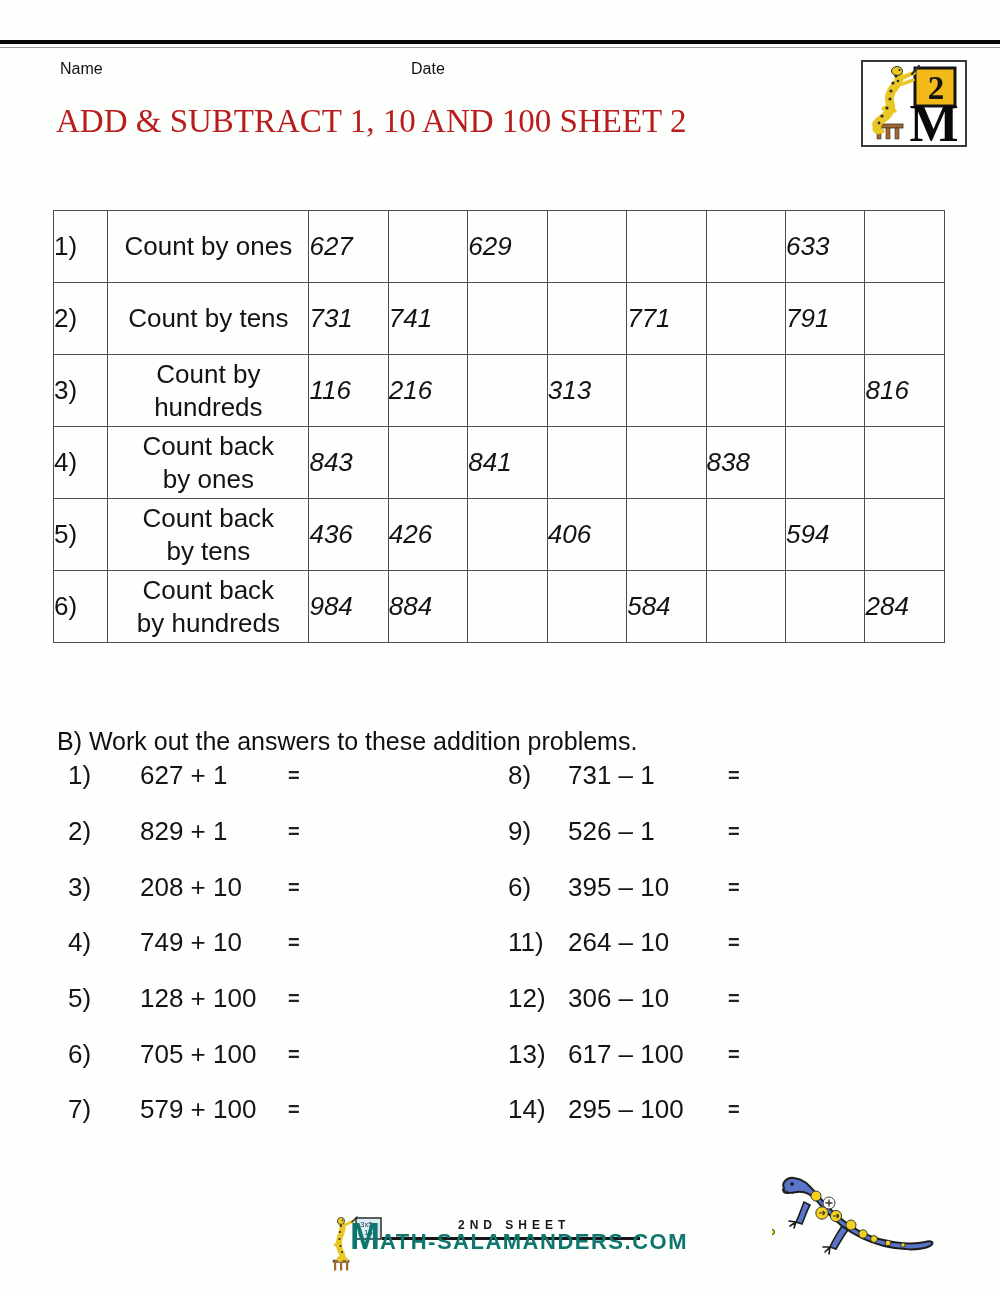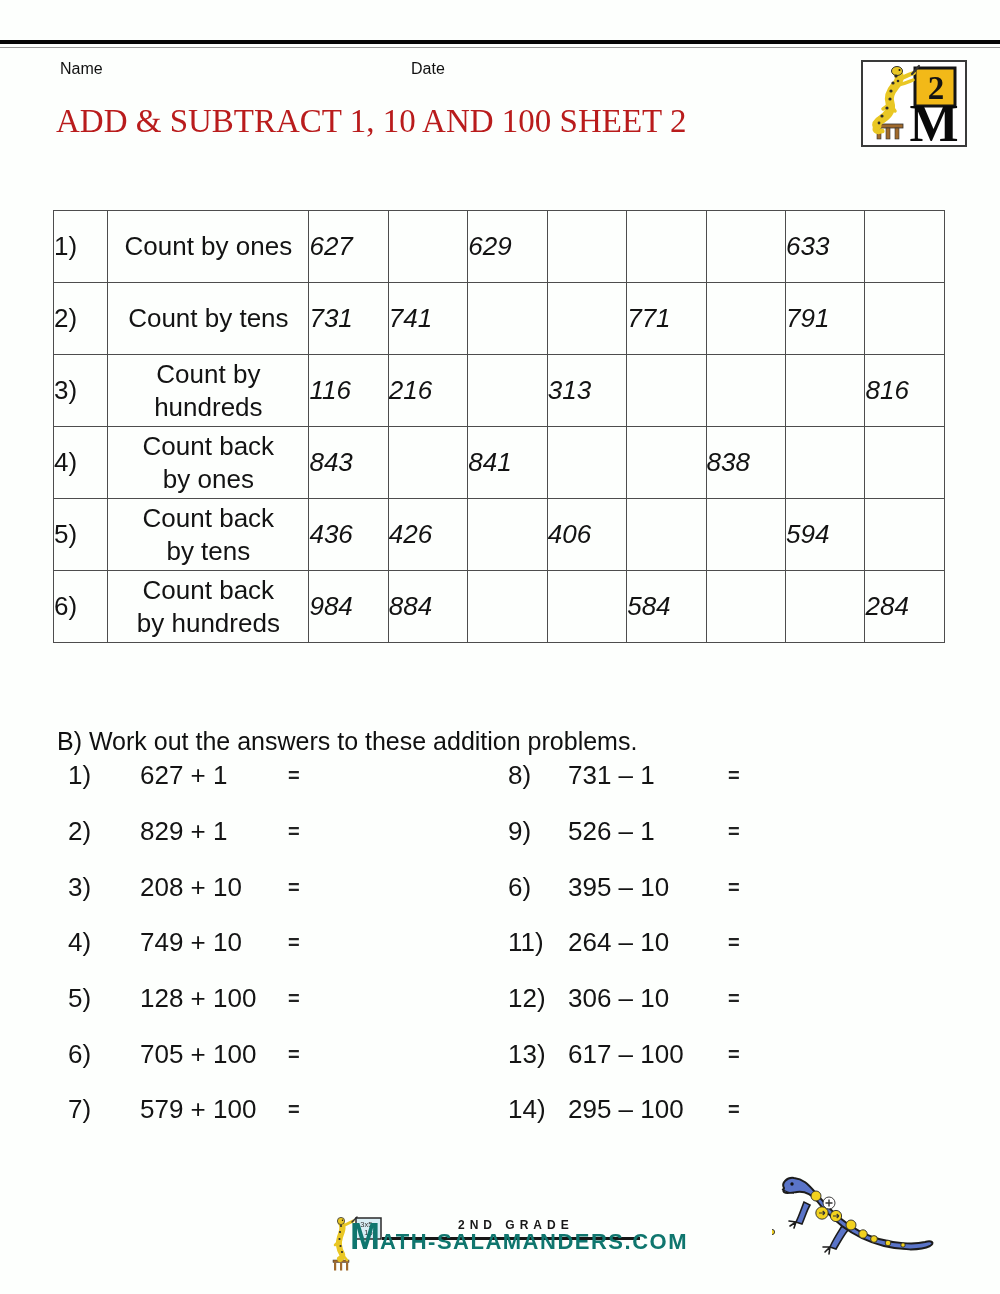--- a/index.html
+++ b/index.html
@@ -328,21 +328,21 @@
         <circle cx="9.5" cy="25" r="1.1"></circle>
           <circle cx="10.5" cy="32" r="1.1"></circle>
         <circle cx="12" cy="38" r="1.1"></circle>
       </g>
 
       <rect x="26" y="4" width="25" height="21" fill="#d9eef5" stroke="#2a2a2a" stroke-width="1.5"></rect>
       <text x="38.5" y="13" text-anchor="middle" font-family="Liberation Sans, sans-serif" font-size="7.5" fill="#333">3x5=</text>
       <text x="38.5" y="21" text-anchor="middle" font-family="Liberation Sans, sans-serif" font-size="7.5" fill="#333">15</text>
     </svg>
     <div class="footer-line"></div>
-    <div class="footer-grade">2ND GRADE</div>
+    <div class="footer-grade">2ND SHEET</div>
     <div class="footer-site"><span class="site-m">M</span><span class="site-rest">ATH-SALAMANDERS.COM</span></div>
   </div>
 
   <svg class="abs big-salamander" width="178" height="110" viewBox="0 0 178 110">
 
     <path d="M32,44 C29,52 27,58 24,64 L30,66 C33,59 35,52 38,47 Z" fill="#5a74c8" stroke="#1c1c1c" stroke-width="1.6"></path>
     <path d="M24,64 L17,63 M24,64 L18,68 M24,64 L22,70" stroke="#1c1c1c" stroke-width="1.6" stroke-linecap="round"></path>
 
     <path d="M70,68 C65,76 61,82 58,89 L64,91 C68,84 72,77 76,72 Z" fill="#5a74c8" stroke="#1c1c1c" stroke-width="1.6"></path>
     <path d="M58,89 L51,89 M58,89 L53,94 M58,89 L57,96" stroke="#1c1c1c" stroke-width="1.6" stroke-linecap="round"></path>

